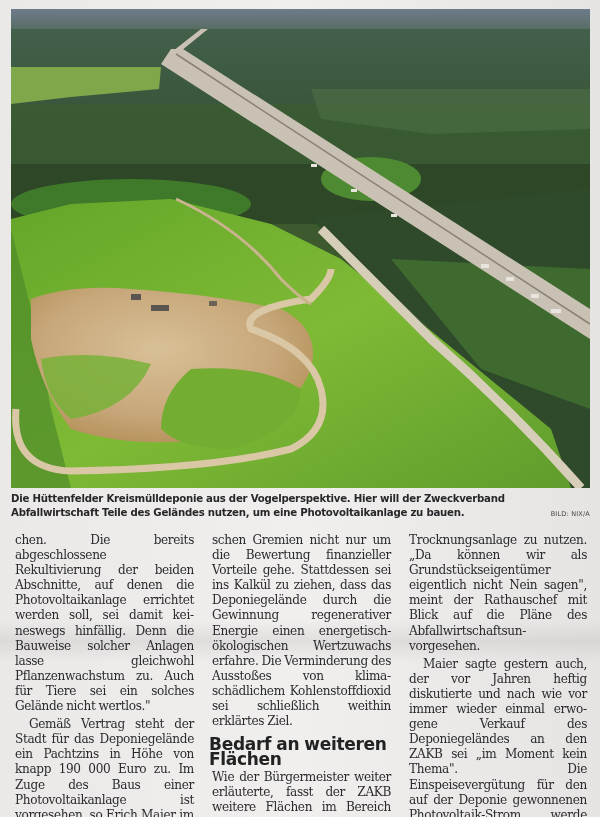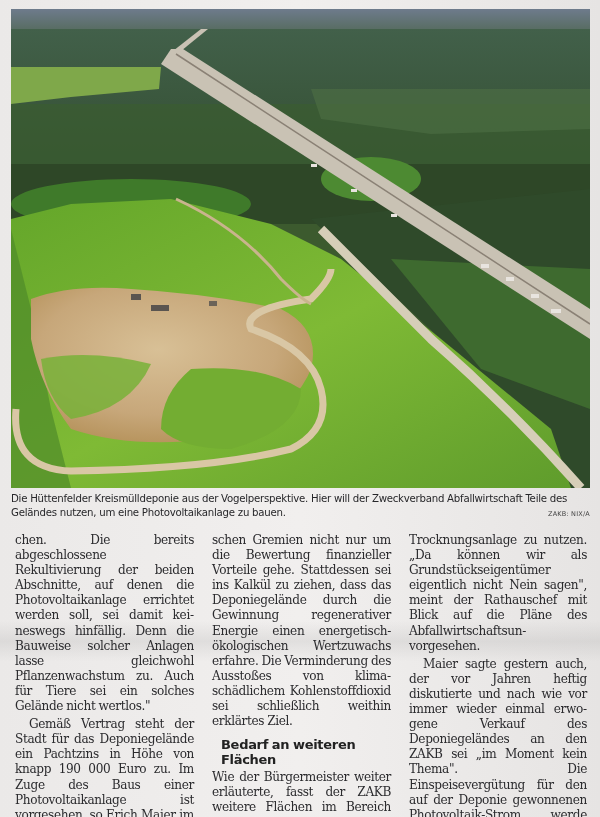--- a/index.html
+++ b/index.html
@@ -18,43 +18,43 @@
       pointer-events: none;
     }
     .photo {
       position: absolute; left: 11px; top: 9px; width: 579px; height: 479px;
       overflow: hidden; background: #3c5a2e;
     }
     .photo svg { display: block; }
     .caption {
       position: absolute; left: 11px; top: 492px; width: 579px;
       font-family: "DejaVu Sans", "Liberation Sans", sans-serif;
-      font-weight: normal; font-size: 10.2px; line-height: 13.5px;
+      font-weight: bold; font-size: 10.2px; line-height: 13.5px;
       color: #27272a; letter-spacing: -0.25px;
     }
     .credit {
       position: absolute; right: 10px; top: 510px;
       font-family: "DejaVu Sans", "Liberation Sans", sans-serif;
       font-size: 6.5px; color: #444; letter-spacing: 0.2px;
     }
     .col {
       position: absolute; top: 530px; width: 185px;
       font-size: 12.1px; line-height: 15.1px;
       text-align: justify; hyphens: manual;
       letter-spacing: -0.35px; word-spacing: -0.5px;
     }
     .col p { margin: 3px; }
     .col p.indent { text-indent: 14px; }
     .col-1 { left: 12px; }
     .col-2 { left: 209px; }
     .col-3 { left: 406px; width: 184px; }
     .subhead {
       font-family: "DejaVu Sans", "Liberation Sans", sans-serif;
-      font-weight: bold; font-size: 13px; line-height: 15px;
-      margin: 8px 0 1px 12px; letter-spacing: -0.3px; text-align: left;
+      font-weight: bold; font-size: 17px; line-height: 15px;
+      margin: 8px 0 1px 0; letter-spacing: -0.3px; text-align: left;
       color: #222;
     }
   </style>
 </head>
 <body>
 
 <div class="paper-shade"></div>
 
 <div class="photo">
   <svg width="579" height="479" viewBox="0 0 579 479" xmlns="http://www.w3.org/2000/svg">
@@ -123,21 +123,21 @@
     <path d="M 5 400 Q 0 460 60 462 Q 200 460 280 440 Q 320 420 310 380 Q 300 340 240 320 Q 230 300 300 290 Q 320 270 320 260" stroke="#d9c7a5" stroke-width="7" fill="none"></path>
     <path d="M 165 190 Q 230 220 270 270 Q 290 290 300 295" stroke="#c9b48d" stroke-width="3" fill="none"></path>
 
     <rect x="140" y="296" width="18" height="6" fill="#5a5550"></rect>
     <rect x="120" y="285" width="10" height="6" fill="#5a5550"></rect>
     <rect x="198" y="292" width="8" height="5" fill="#6b6358"></rect>
   </svg>
 </div>
 
 <div class="caption">Die Hüttenfelder Kreismülldeponie aus der Vogelperspektive. Hier will der Zweckverband Abfallwirtschaft Teile des Geländes nutzen, um eine Photovoltaikanlage zu bauen.</div>
-<div class="credit">ZAKB: NIX/A</div>
+<div class="credit">BILD: NIX/A</div>
 
 <div class="col col-1">
   <p>chen. Die bereits abgeschlossene Rekultivierung der beiden Abschnit­te, auf denen die Photovoltaikanlage errichtet werden soll, sei damit kei­neswegs hinfällig. Denn die Bauwei­se solcher Anlagen lasse gleichwohl Pflanzenwachstum zu. Auch für Tie­re sei ein solches Gelände nicht wert­los."</p>
   <p class="indent">Gemäß Vertrag steht der Stadt für das Deponiegelände ein Pachtzins in Höhe von knapp 190 000 Euro zu. Im Zuge des Baus einer Photovoltai­kanlage ist vorgesehen, so Erich Mai­er im Gespräch mit dem „Südhessen Morgen", den Betrag für die mit Mo­dulen belegten Flächen um zehn Prozent zu erhöhen. Dabei macht Maier deutlich, dass es bei der Ent­scheidung in den parlamentari­</p>
 </div>
 
 <div class="col col-2">
   <p>schen Gremien nicht nur um die Be­wertung finanzieller Vorteile gehe. Stattdessen sei ins Kalkül zu ziehen, dass das Deponiegelände durch die Gewinnung regenerativer Energie einen energetisch-ökologischen Wertzuwachs erfahre. Die Vermin­derung des Ausstoßes von klima­schädlichem Kohlenstoffdioxid sei schließlich weithin erklärtes Ziel.</p>
   <div class="subhead">Bedarf an weiteren Flächen</div>
   <p>Wie der Bürgermeister weiter erläu­terte, fasst der ZAKB weitere Flächen im Bereich des Hüttenfelder Depo­niegeländes ins Auge, um die Erzeu­gung regenerativer Energien in Zu­kunft zu steigern. So werde erwogen, die Abwärme der Verstromungsan­lage für eine Holzhackschnitzel­</p>

